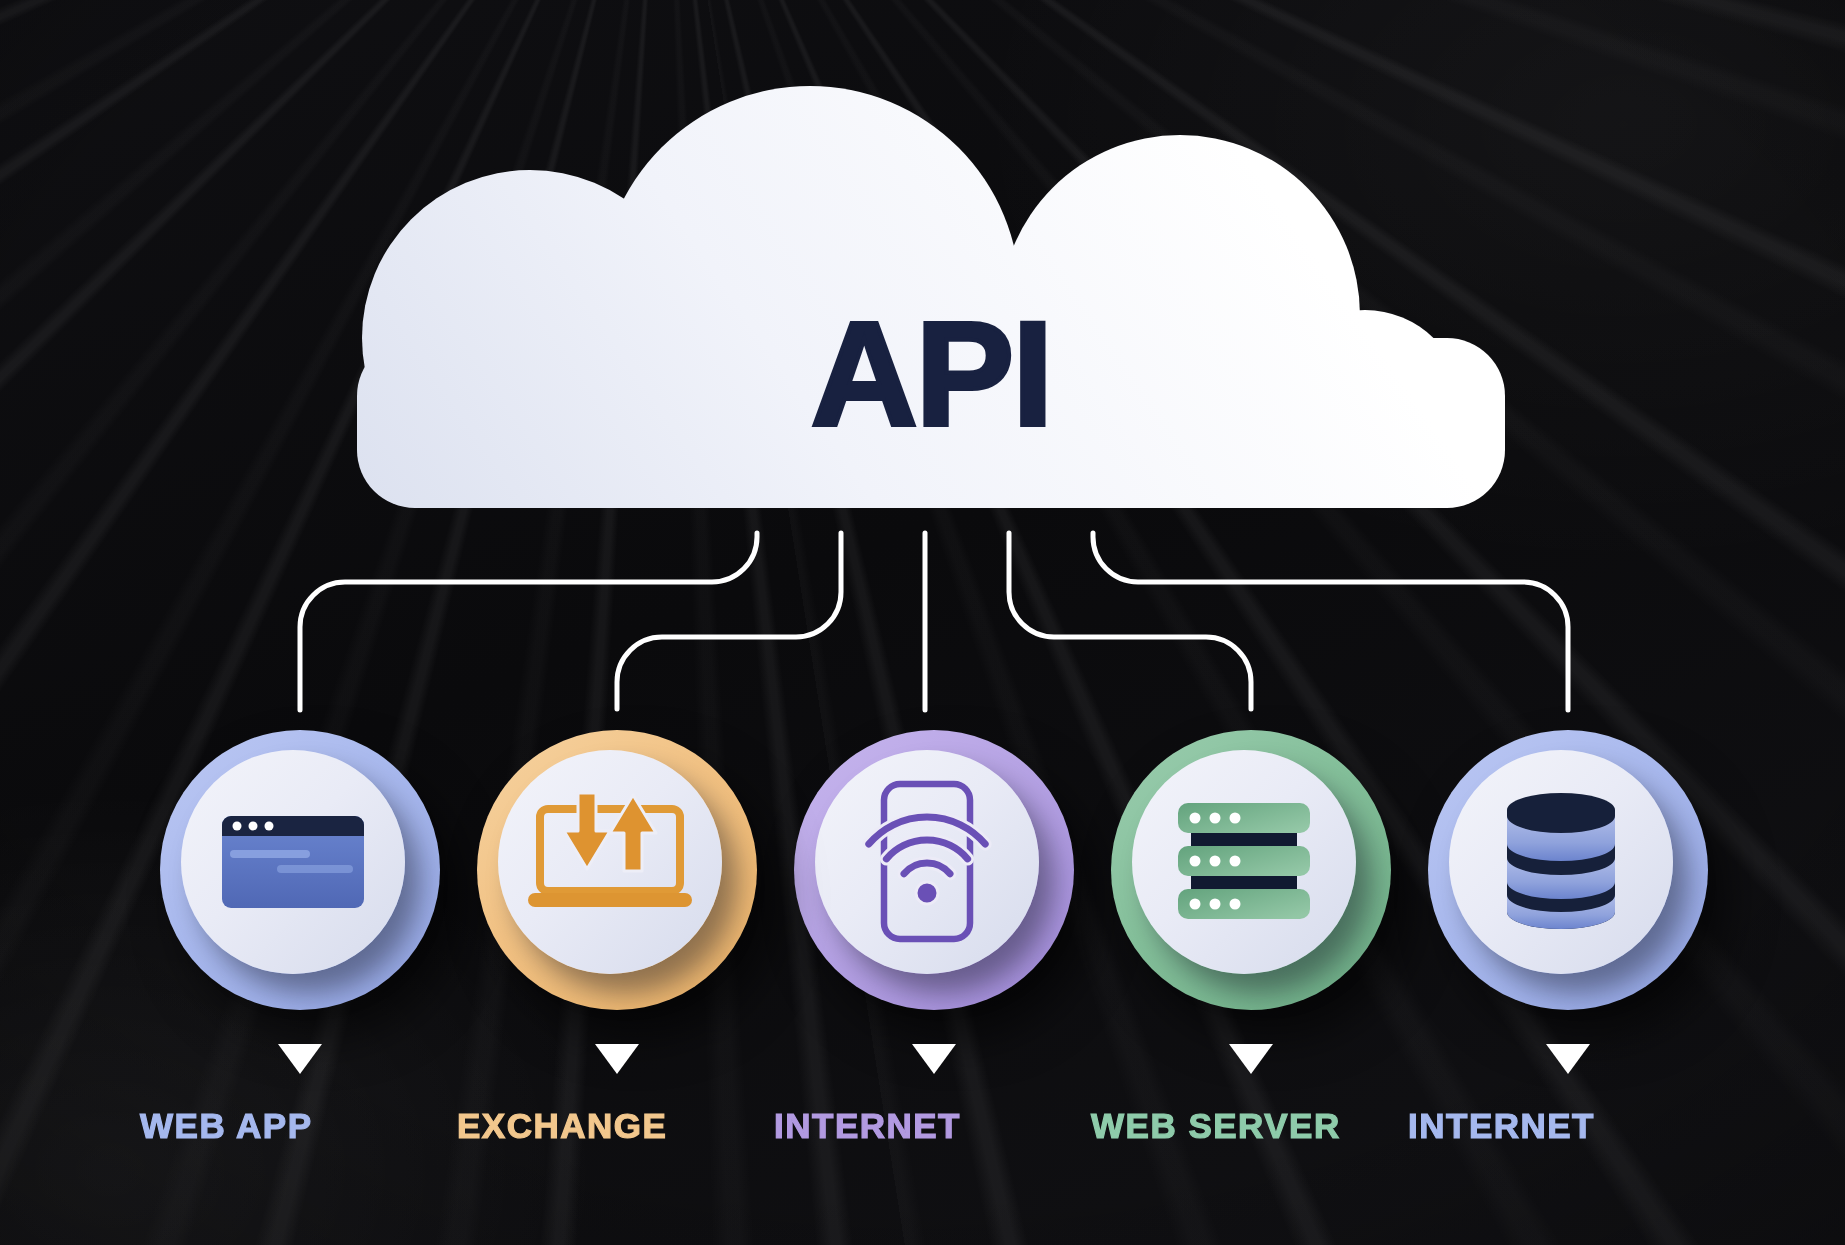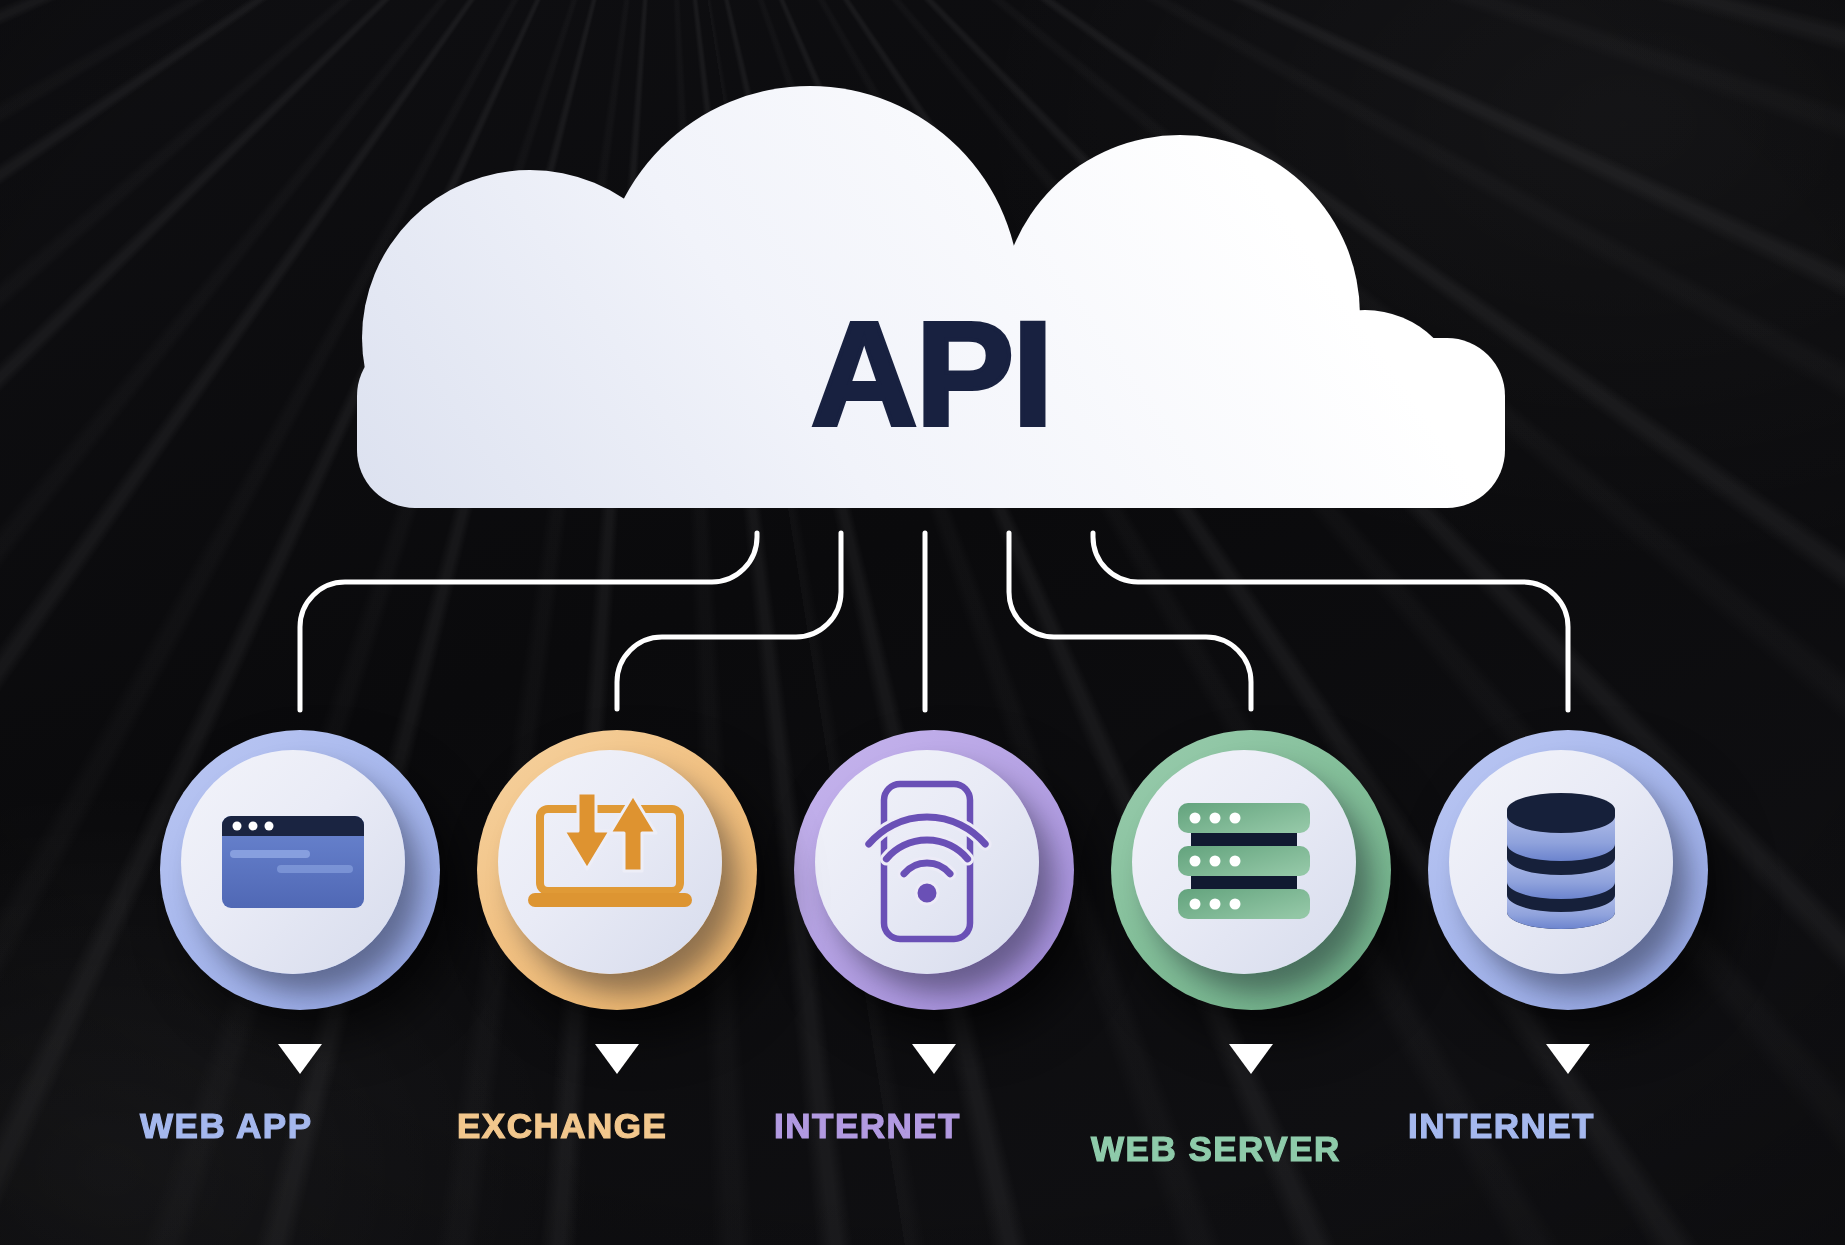--- a/index.html
+++ b/index.html
@@ -47,21 +47,21 @@
     width:0;height:0;border-left:22px solid transparent;border-right:22px solid transparent;
     border-top:30px solid #ffffff;
   }
   .node-label{
     position:absolute;top:374px;left:-20px;width:320px;text-align:left;
     font-size:35px;font-weight:bold;letter-spacing:1.5px;line-height:44px;
   }
   .node.web-app .node-label, .node.database .node-label{color:#a5b8ee;-webkit-text-stroke:1.2px #a5b8ee;}
   .node.exchange .node-label{color:#f2c78d;-webkit-text-stroke:1.2px #f2c78d;}
   .node.internet .node-label{color:#b29ae1;-webkit-text-stroke:1.2px #b29ae1;}
-  .node.web-server .node-label{color:#8ecbaa;margin-top:23px;-webkit-text-stroke:1.2px #8ecbaa;}
+  .node.web-server .node-label{color:#8ecbaa;-webkit-text-stroke:1.2px #8ecbaa;}
 </style>
 </head>
 <body>
 
 <div class="stage">
 
   <svg class="cloud-svg" width="1845" height="1245" viewBox="0 0 1845 1245">
     <defs>
       <linearGradient id="cloudGrad" gradientUnits="userSpaceOnUse" x1="430" y1="580" x2="1180" y2="60">
         <stop offset="0" stop-color="#dde2f0"></stop>

